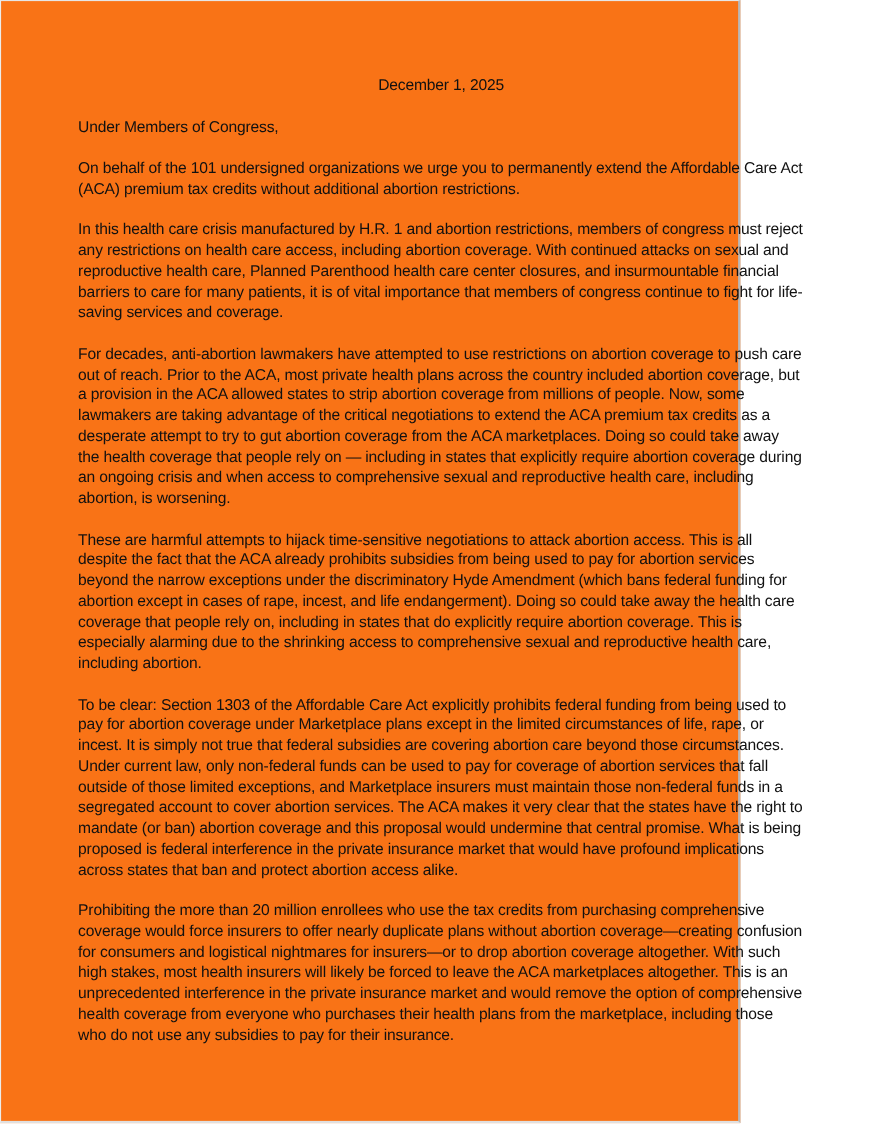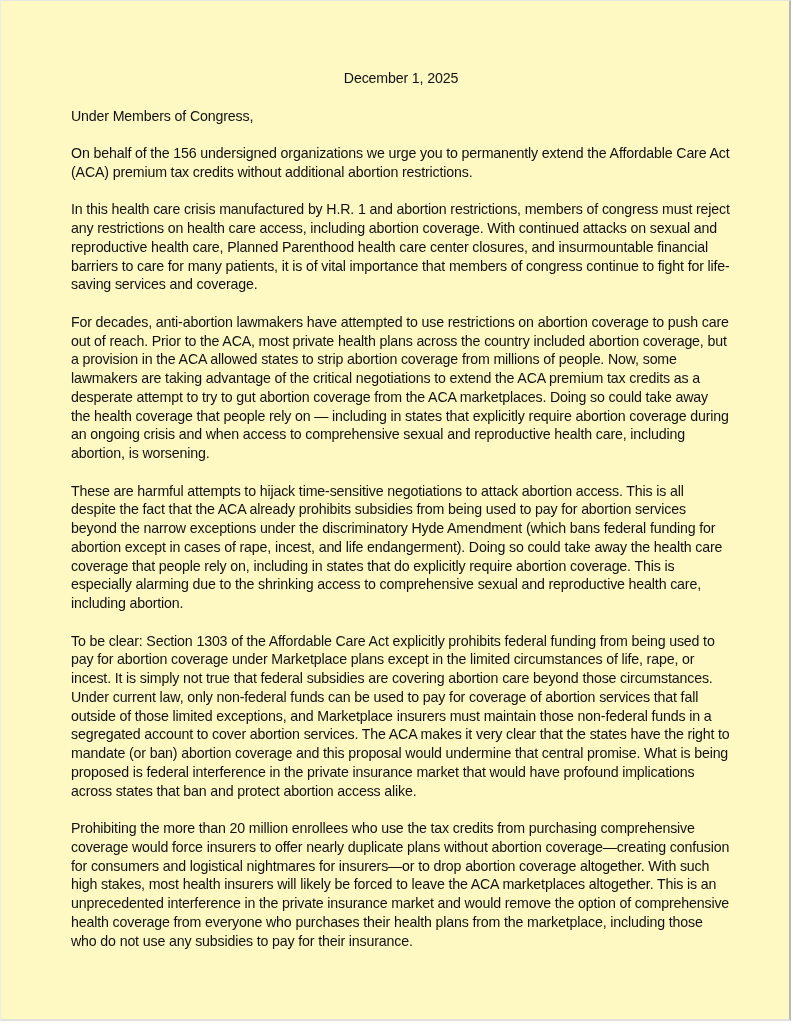--- a/index.html
+++ b/index.html
@@ -10,23 +10,23 @@
     body {
       width: 793px;
       height: 1024px;
       overflow: hidden;
       position: relative;
     }
     .page {
       position: absolute;
       left: 0;
       top: 0;
-      width: 791px;
+      width: 673px;
       height: 1021px;
-      background: #fef9c3;
+      background: #f97316;
       border-top: 1px solid #e6e6e6;
       border-left: 1px solid #ececec;
       border-right: 2px solid #b8b8b8;
       border-bottom: 2px solid #e0e0e0;
       box-sizing: border-box;
     }
     .content {
       position: absolute;
       left: 70px;
       top: 68px;
@@ -48,20 +48,20 @@
       margin: 0 0 18.75px 0;
     }
   </style>
 </head>
 <body>
 
 <div class="page">
   <div class="content">
     <p class="date">December 1, 2025</p>
     <p class="salutation">Under Members of Congress,</p>
-    <p class="para">On behalf of the 156 undersigned organizations we urge you to permanently extend the Affordable Care Act (ACA) premium tax credits without additional abortion restrictions.</p>
+    <p class="para">On behalf of the 101 undersigned organizations we urge you to permanently extend the Affordable Care Act (ACA) premium tax credits without additional abortion restrictions.</p>
     <p class="para">In this health care crisis manufactured by H.R. 1 and abortion restrictions, members of congress must reject any restrictions on health care access, including abortion coverage. With continued attacks on sexual and reproductive health care, Planned Parenthood health care center closures, and insurmountable financial barriers to care for many patients, it is of vital importance that members of congress continue to fight for life-saving services and coverage.</p>
     <p class="para">For decades, anti-abortion lawmakers have attempted to use restrictions on abortion coverage to push care out of reach. Prior to the ACA, most private health plans across the country included abortion coverage, but a provision in the ACA allowed states to strip abortion coverage from millions of people. Now, some lawmakers are taking advantage of the critical negotiations to extend the ACA premium tax credits as a desperate attempt to try to gut abortion coverage from the ACA marketplaces. Doing so could take away the health coverage that people rely on — including in states that explicitly require abortion coverage during an ongoing crisis and when access to comprehensive sexual and reproductive health care, including abortion, is worsening.</p>
     <p class="para">These are harmful attempts to hijack time-sensitive negotiations to attack abortion access. This is all despite the fact that the ACA already prohibits subsidies from being used to pay for abortion services beyond the narrow exceptions under the discriminatory Hyde Amendment (which bans federal funding for abortion except in cases of rape, incest, and life endangerment). Doing so could take away the health care coverage that people rely on, including in states that do explicitly require abortion coverage. This is especially alarming due to the shrinking access to comprehensive sexual and reproductive health care, including abortion.</p>
     <p class="para">To be clear: Section 1303 of the Affordable Care Act explicitly prohibits federal funding from being used to pay for abortion coverage under Marketplace plans except in the limited circumstances of life, rape, or incest. It is simply not true that federal subsidies are covering abortion care beyond those circumstances. Under current law, only non-federal funds can be used to pay for coverage of abortion services that fall outside of those limited exceptions, and Marketplace insurers must maintain those non-federal funds in a segregated account to cover abortion services. The ACA makes it very clear that the states have the right to mandate (or ban) abortion coverage and this proposal would undermine that central promise. What is being proposed is federal interference in the private insurance market that would have profound implications across states that ban and protect abortion access alike.</p>
     <p class="para">Prohibiting the more than 20 million enrollees who use the tax credits from purchasing comprehensive coverage would force insurers to offer nearly duplicate plans without abortion coverage—creating confusion for consumers and logistical nightmares for insurers—or to drop abortion coverage altogether. With such high stakes, most health insurers will likely be forced to leave the ACA marketplaces altogether. This is an unprecedented interference in the private insurance market and would remove the option of comprehensive health coverage from everyone who purchases their health plans from the marketplace, including those who do not use any subsidies to pay for their insurance.</p>
   </div>
 </div>
 
 </body></html>

